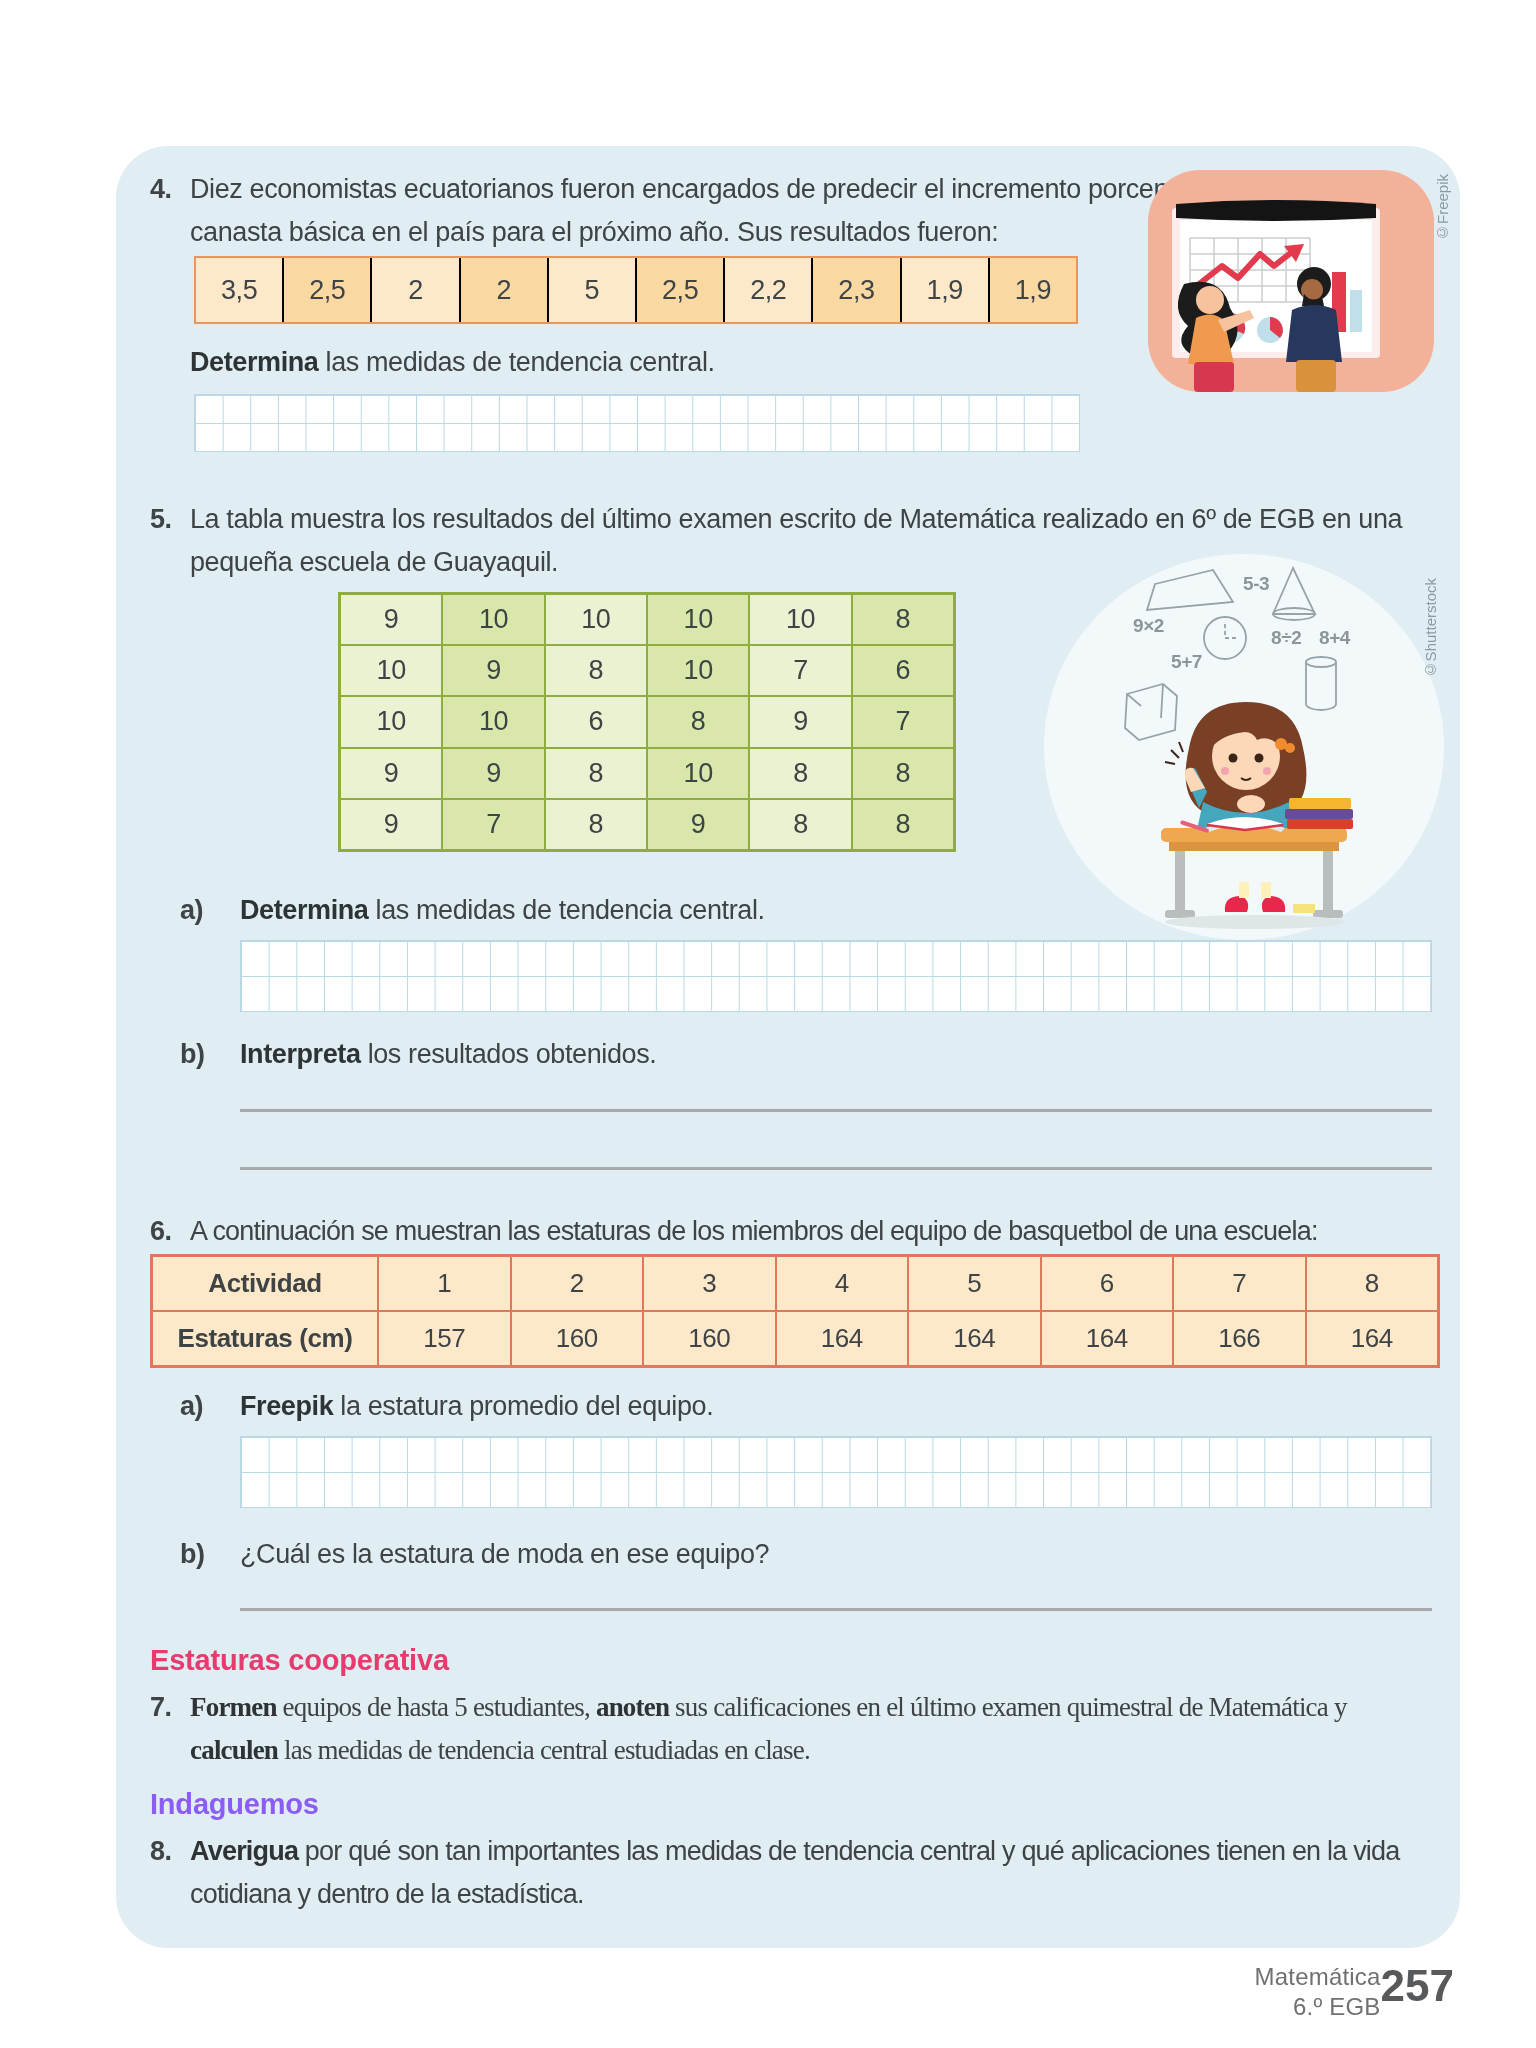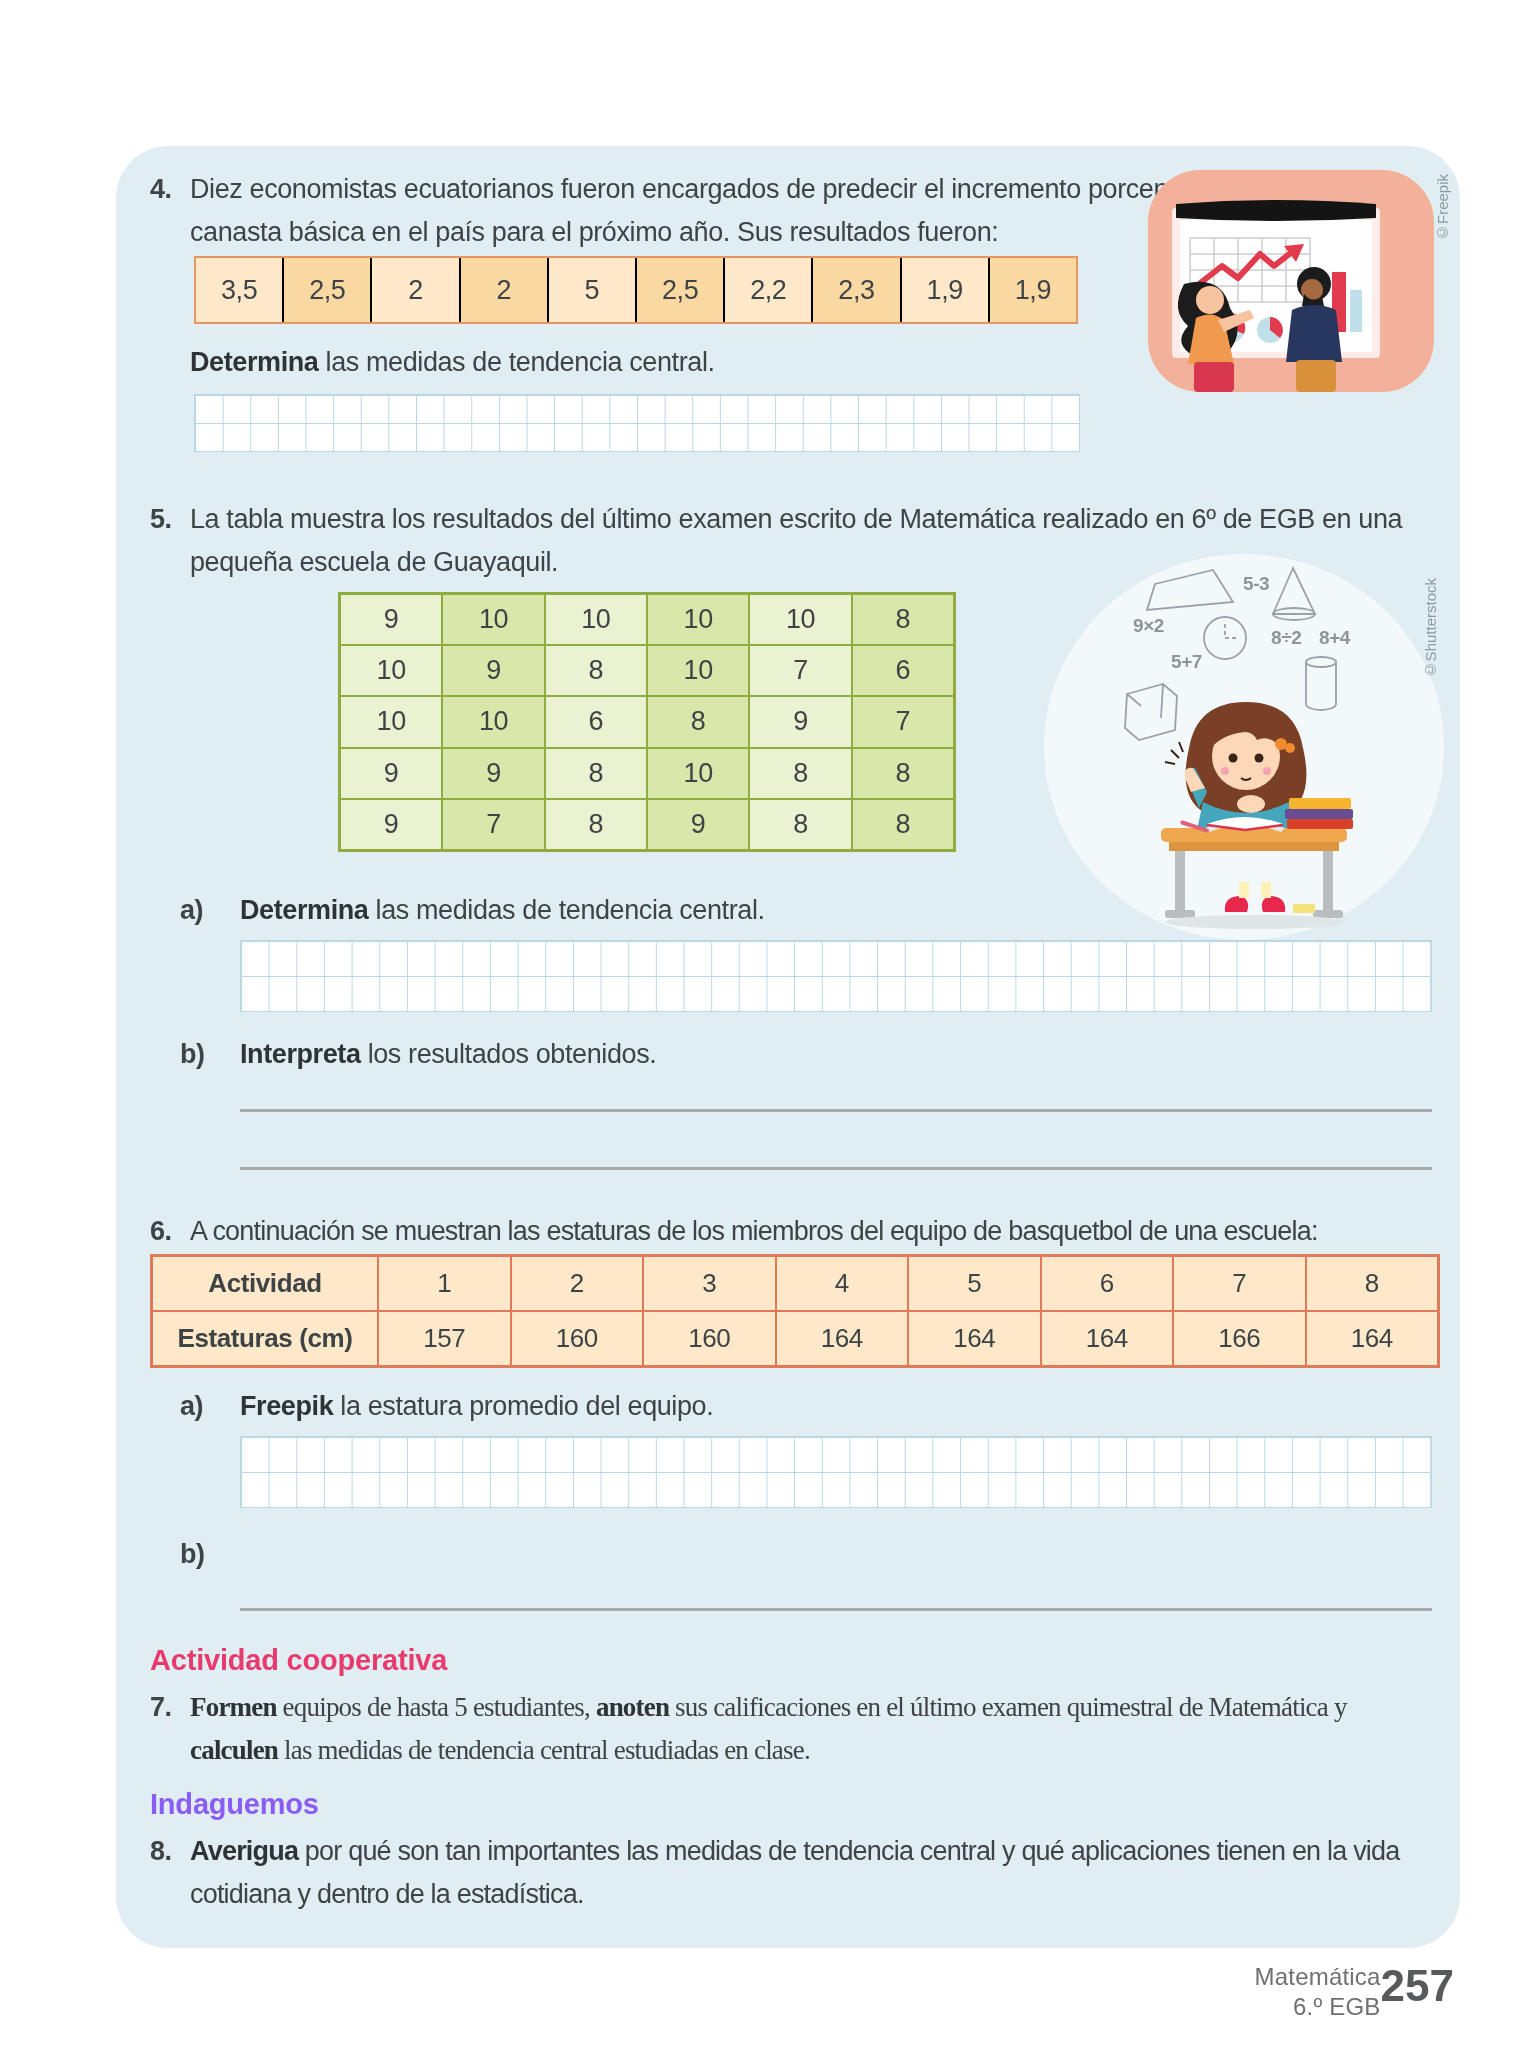--- a/index.html
+++ b/index.html
@@ -270,24 +270,25 @@
     </div>
 
     <div class="prob" style="left:64px;top:1240px;width:1250px;">
       <div class="sublabel">a)</div>
       <p class="subtext"><b>Freepik</b><span> la estatura promedio del equipo.</span></p>
     </div>
     <div class="grid" style="left:124px;top:1290px;width:1190px;height:70px;background-size:27.67px 35px;"></div>
 
     <div class="prob" style="left:64px;top:1388px;width:1250px;">
       <div class="sublabel">b)</div>
+      <p class="subtext">¿Cuál es la estatura de moda en ese equipo?</p>
     </div>
     <div class="aline" style="left:124px;top:1462px;width:1192px;"></div>
 
-    <div class="coop-h" style="left:34px;top:1498px;">Actividad cooperativa</div>
+    <div class="coop-h" style="left:34px;top:1498px;">Estaturas cooperativa</div>
     <div class="prob" style="left:34px;top:1540px;width:1284px;">
       <div class="pnum">7.</div>
       <p class="ptext" style="width:1244px;letter-spacing:-0.8px;font-family:Liberation Serif, serif;"><b>Formen</b><span> equipos de hasta 5 estudiantes, </span><b>anoten</b><span> sus calificaciones en el último examen quimestral de Matemática y </span><b>calculen</b><span> las medidas de tendencia central estudiadas en clase.</span></p>
     </div>
 
     <div class="inda-h" style="left:34px;top:1642px;">Indaguemos</div>
     <div class="prob" style="left:34px;top:1684px;width:1284px;">
       <div class="pnum">8.</div>
       <p class="ptext" style="width:1244px;letter-spacing:-0.8px;"><b>Averigua</b><span> por qué son tan importantes las medidas de tendencia central y qué aplicaciones tienen en la vida cotidiana y dentro de la estadística.</span></p>
     </div>

